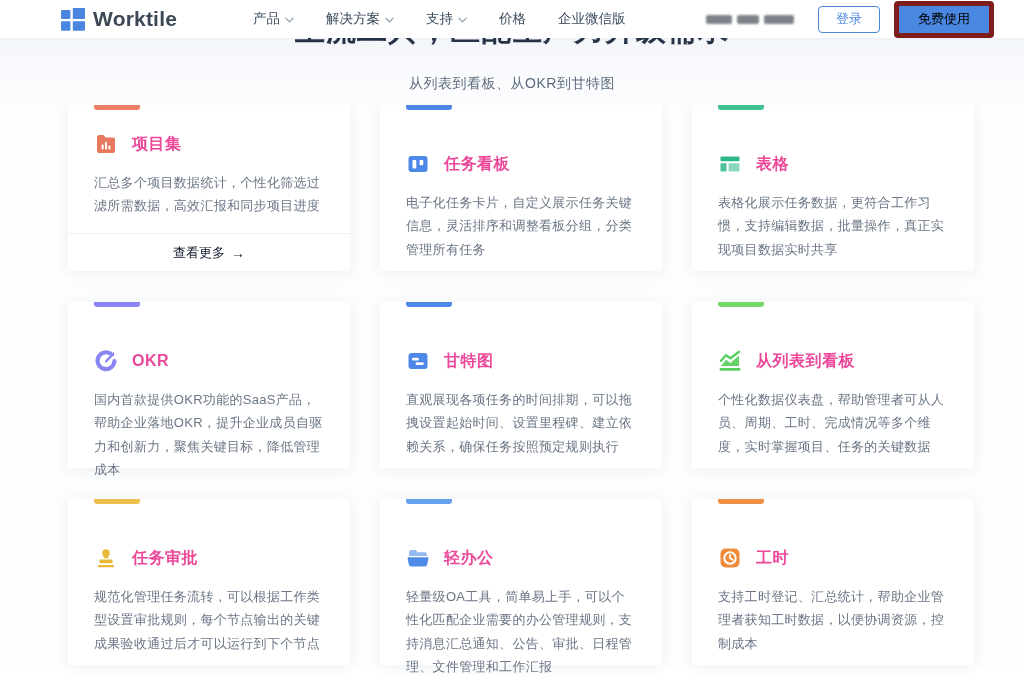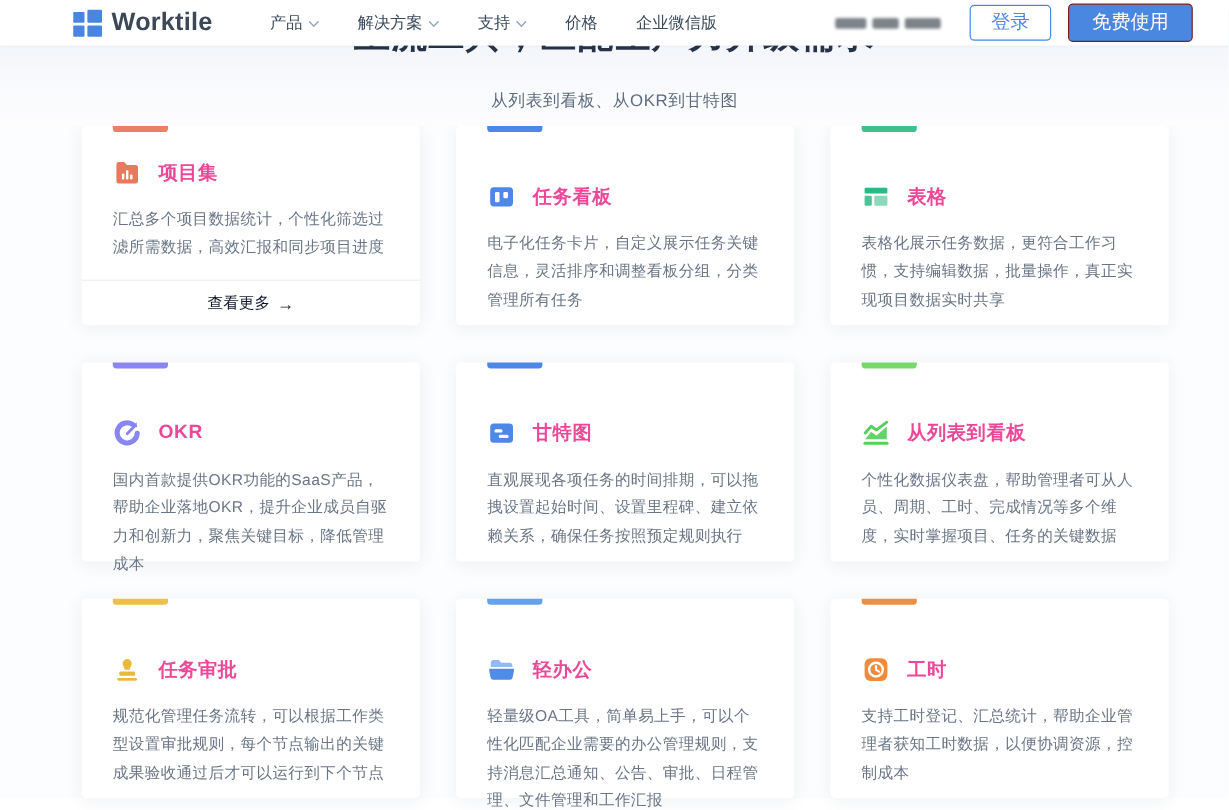--- a/index.html
+++ b/index.html
@@ -15,20 +15,21 @@
   
   .navbar {
     position: relative;
     z-index: 10;
     height: 38px;
     background: #ffffff;
     display: flex;
     align-items: center;
     padding: 0 30px 0 60px;
     box-shadow: 0 1px 2px rgba(20,40,70,0.03);
+    gap: 28px;
   }
   .brand {
     display: flex;
     align-items: center;
     gap: 8px;
     cursor: pointer;
   }
   .brand .logo-icon { width: 25px; height: 25px; display: inline-flex; }
   .brand .brand-name {
     font-size: 21px;
@@ -45,28 +46,28 @@
   .nav-item .chev { display: inline-flex; margin-top: 2px; }
   .nav-right { margin-left: auto; display: flex; align-items: center; gap: 14px; }
   .phone-redacted { display: inline-flex; gap: 5px; margin-right: 10px; align-items: center; }
   .phone-redacted i {
     display: block; height: 9px; border-radius: 2px;
     background: #686e76; filter: blur(1.3px); opacity: 0.85;
   }
   .phone-redacted i.s1 { width: 26px; }
   .phone-redacted i.s2 { width: 22px; }
   .phone-redacted i.s3 { width: 30px; }
-  .btn { font-family: Liberation Mono, monospace; font-size: 16px; border-radius: 4px; cursor: pointer; line-height: 1; }
+  .btn { font-family: Liberation Mono, monospace; font-size: 13px; border-radius: 4px; cursor: pointer; line-height: 1; }
   .btn-login {
     background: #ffffff; color: #4a87e0;
     border: 1px solid #4a87e0; padding: 6px 17px;
   }
   .btn-cta {
-    background: #4a87e0; color: #ffffff;
-    border: 1px solid #7f1d1d; padding: 7px 19px;
+    background: #4a87e0; color: #000000;
+    border: 5px solid #7f1d1d; padding: 7px 19px;
   }
 
   
   .hero {
     position: relative;
     z-index: 1;
     height: 95px;
     background: linear-gradient(180deg, #eef1f7 0%, #f7f9fc 55%, #fdfdfe 100%);
     text-align: center;
     overflow: visible;

